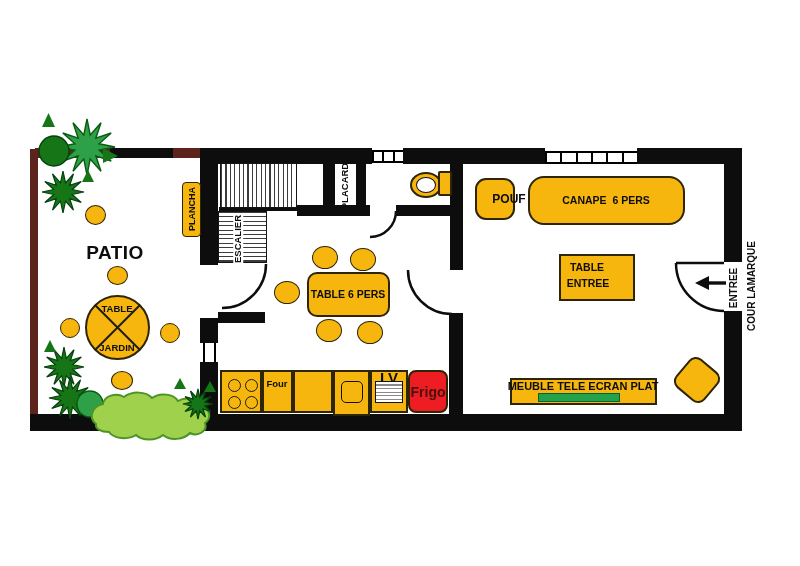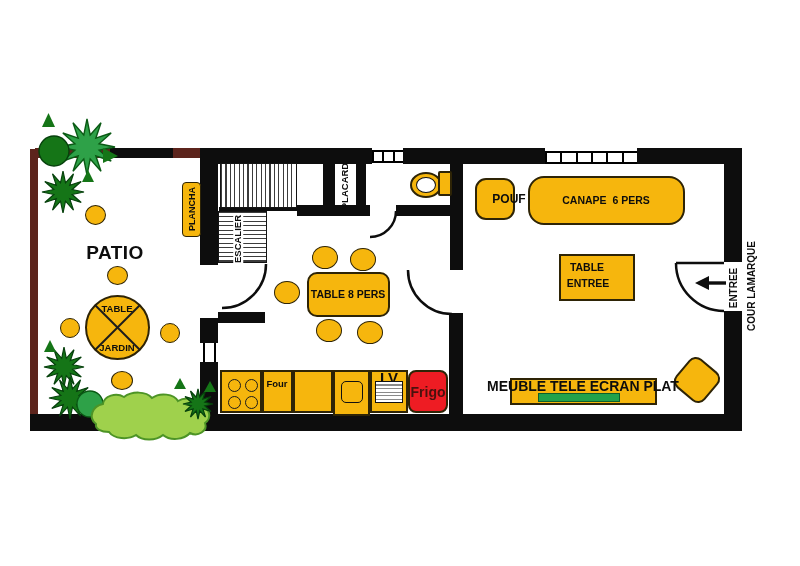--- a/index.html
+++ b/index.html
@@ -73,21 +73,21 @@
   <div class="furn" style="left:85px;top:295px;width:65px;height:65px;border-radius:50%;border-width:2.2px;"></div>
   <span class="lbl" style="left:117px;top:309px;font-size:9.5px;">TABLE</span>
   <span class="lbl" style="left:117px;top:348px;font-size:9.5px;">JARDIN</span>
   <div class="furn chair" style="left:85px;top:205px;width:21px;height:20px;"></div>
   <div class="furn chair" style="left:107px;top:266px;width:21px;height:19px;"></div>
   <div class="furn chair" style="left:60px;top:318px;width:20px;height:20px;"></div>
   <div class="furn chair" style="left:160px;top:323px;width:20px;height:20px;"></div>
   <div class="furn chair" style="left:111px;top:371px;width:22px;height:19px;"></div>
 
   <div class="furn" style="left:307px;top:272px;width:83px;height:45px;border-radius:10px;border-width:2.2px;"></div>
-  <span class="lbl" style="left:348px;top:294px;font-size:10.5px;">TABLE 8 PERS</span>
+  <span class="lbl" style="left:348px;top:294px;font-size:10.5px;">TABLE 6 PERS</span>
   <div class="furn chair" style="left:312px;top:246px;width:26px;height:23px;"></div>
   <div class="furn chair" style="left:350px;top:248px;width:26px;height:23px;"></div>
   <div class="furn chair" style="left:274px;top:281px;width:26px;height:23px;"></div>
   <div class="furn chair" style="left:316px;top:319px;width:26px;height:23px;"></div>
   <div class="furn chair" style="left:357px;top:321px;width:26px;height:23px;"></div>
 
   <div class="furn" style="left:220px;top:370px;width:42px;height:43px;">
     <div class="burner" style="left:6px;top:7px;"></div>
     <div class="burner" style="left:23px;top:7px;"></div>
     <div class="burner" style="left:6px;top:24px;"></div>
@@ -105,21 +105,21 @@
   <span class="lbl" style="left:428px;top:392px;font-size:14px;color:var(--fridge-text,#4a120e);">Frigo</span>
 
   <div class="furn" style="left:475px;top:178px;width:40px;height:42px;border-radius:11px;"></div>
   <span class="lbl" style="left:495px;top:199px;font-size:12px;padding-left:28px;">POUF</span>
   <div class="furn" style="left:528px;top:176px;width:157px;height:49px;border-radius:16px;"></div>
   <span class="lbl" style="left:606px;top:200px;font-size:10.5px;">CANAPE  6 PERS</span>
   <div class="furn" style="left:559px;top:254px;width:76px;height:47px;border-width:2.4px;"></div>
   <span class="lbl" style="left:587px;top:267px;font-size:10.5px;">TABLE</span>
   <span class="lbl" style="left:588px;top:283px;font-size:10.5px;">ENTREE</span>
   <div class="furn" style="left:510px;top:378px;width:147px;height:27px;"></div>
-  <span class="lbl" style="left:583px;top:386px;font-size:14px;">MEUBLE TELE ECRAN PLAT</span>
+  <span class="lbl" style="left:583px;top:386px;font-size:11px;">MEUBLE TELE ECRAN PLAT</span>
   <div style="position:absolute;left:538px;top:393px;width:82px;height:9px;background:var(--tv-screen,#21a24b);border:1px solid #0d5f2b;box-sizing:border-box;z-index:4;"></div>
   <div class="furn" style="left:678px;top:361px;width:38px;height:38px;border-radius:9px;transform:rotate(40deg);"></div>
 
   <span class="lbl lblv" style="left:734px;top:288px;font-size:10px;">ENTREE</span>
   <span class="lbl lblv" style="left:752px;top:286px;font-size:10px;">COUR LAMARQUE</span>
 
   <svg id="trees" width="800" height="566" viewBox="0 0 800 566">
     <polygon style="fill:var(--tree-mid,#2ea148);stroke:#0a5a14;stroke-width:1.4;" points="87.0,119.0 90.2,134.9 101.0,122.8 95.8,138.2 111.2,133.0 99.1,143.8 115.0,147.0 99.1,150.2 111.2,161.0 95.8,155.8 101.0,171.2 90.2,159.1 87.0,175.0 83.8,159.1 73.0,171.2 78.2,155.8 62.8,161.0 74.9,150.2 59.0,147.0 74.9,143.8 62.8,133.0 78.2,138.2 73.0,122.8 83.8,134.9"></polygon>
     <circle cx="54" cy="151" r="15" style="fill:var(--tree-dark,#157517);stroke:#06400c;stroke-width:1.4;"></circle>
     <polygon style="fill:var(--tree-dark,#157517);stroke:#06400c;stroke-width:1.2;" points="63.0,171.0 65.5,182.8 73.5,173.8 69.7,185.3 81.2,181.5 72.2,189.5 84.0,192.0 72.2,194.5 81.2,202.5 69.7,198.7 73.5,210.2 65.5,201.2 63.0,213.0 60.5,201.2 52.5,210.2 56.3,198.7 44.8,202.5 53.8,194.5 42.0,192.0 53.8,189.5 44.8,181.5 56.3,185.3 52.5,173.8 60.5,182.8"></polygon>

